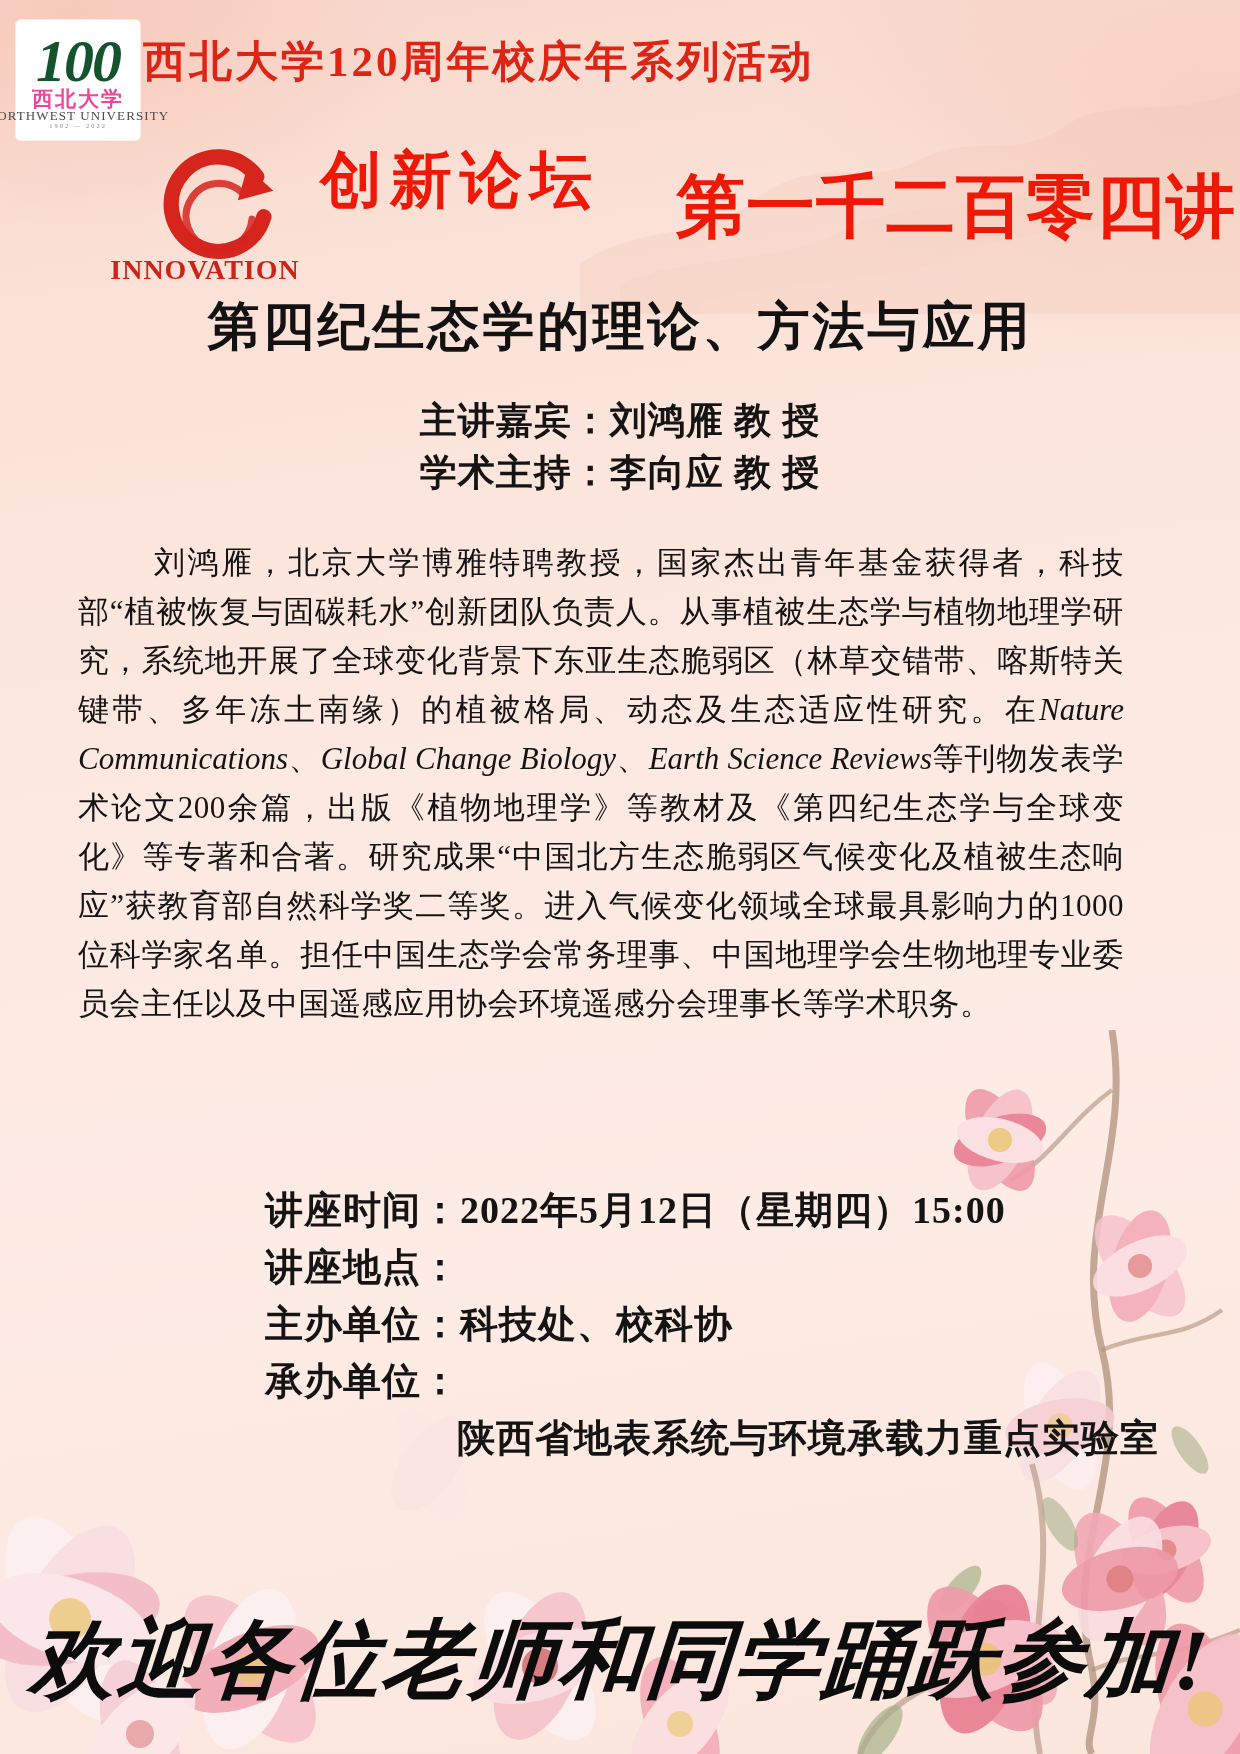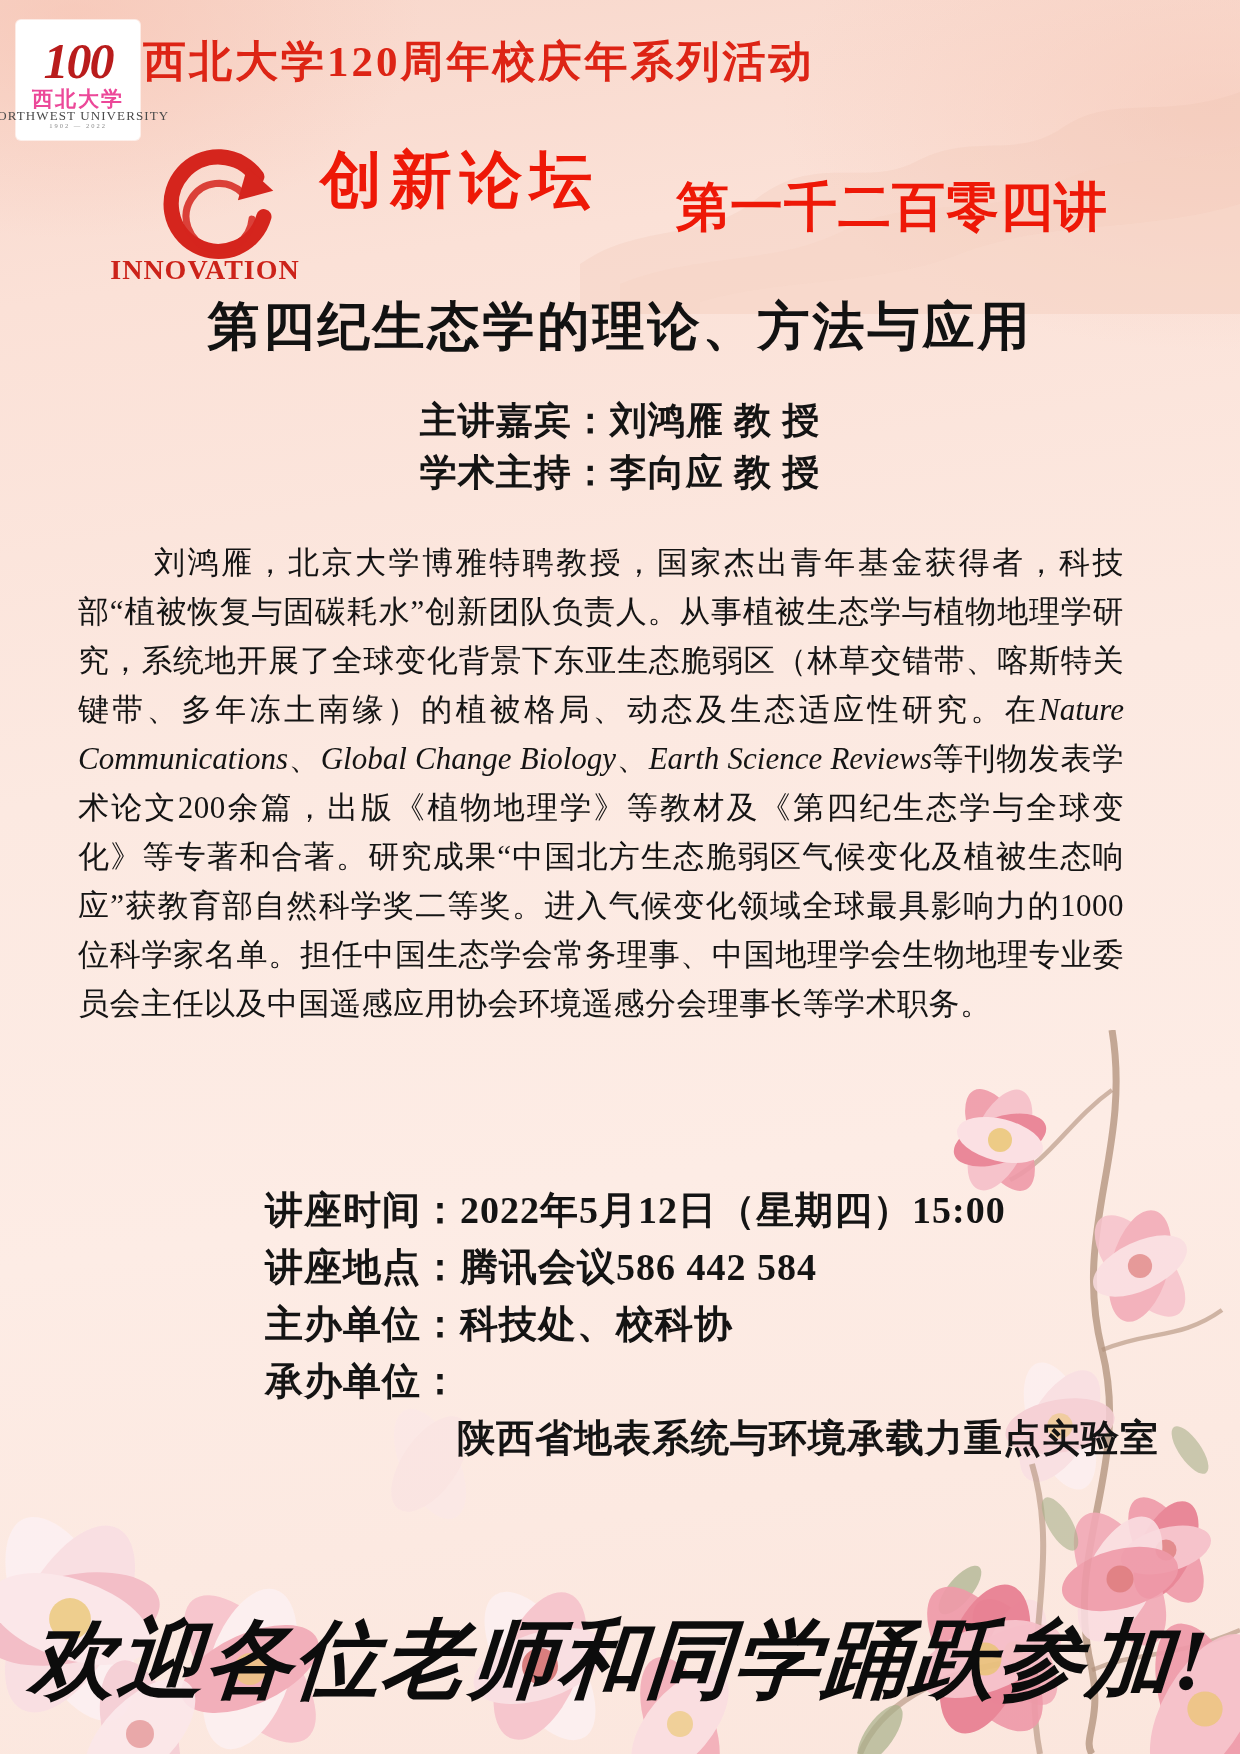--- a/index.html
+++ b/index.html
@@ -16,21 +16,21 @@
   .poster *{box-sizing:border-box;}
   .deco{position:absolute;z-index:0;pointer-events:none;}
   .layer{position:absolute;z-index:2;}
 
   
   .logo-box{
     left:16px;top:20px;width:124px;height:120px;background:#ffffff;
     border-radius:5px;display:flex;flex-direction:column;align-items:center;
     justify-content:center;padding-top:4px;box-shadow:0 0 0 1px rgba(255,255,255,.6);
   }
-  .logo-100{font-size:50px;line-height:52px;font-weight:bold;font-style:italic;color:#b91c1c;letter-spacing:-2px;}
+  .logo-100{font-size:60px;line-height:52px;font-weight:bold;font-style:italic;color:#14532d;letter-spacing:-2px;}
   .logo-cn{font-size:21px;line-height:24px;font-weight:bold;color:#ec4899;letter-spacing:2px;}
   .logo-en{font-size:13px;line-height:10px;color:#4a4a4a;letter-spacing:1.1px;white-space:nowrap;}
   .logo-years{font-size:6.5px;line-height:9px;color:#8a8a8a;letter-spacing:2px;}
 
   .banner{
     left:143px;top:36px;font-size:43px;line-height:52px;font-weight:bold;
     color:#dd2415;letter-spacing:3px;white-space:nowrap;
   }
 
   .innov-swoosh{left:158px;top:146px;width:122px;height:118px;}
@@ -38,21 +38,21 @@
     left:92px;top:254px;width:226px;text-align:center;
     font-size:28px;font-weight:bold;color:#cc231a;letter-spacing:1px;
   }
 
   .forum-title{
     left:320px;top:126px;font-size:62px;line-height:108px;font-weight:900;
     color:#ee1807;letter-spacing:8px;white-space:nowrap;
     font-family:"Liberation Sans", sans-serif;
   }
   .lecture-no{
-    left:676px;top:176px;font-size:53px;line-height:62px;font-weight:900;
+    left:676px;top:176px;font-size:69px;line-height:62px;font-weight:900;
     color:#ee1807;letter-spacing:1px;white-space:nowrap;
     font-family:"Liberation Sans", sans-serif;
   }
 
   .main-title{
     left:0;top:296px;width:100%;text-align:center;
     font-size:52px;line-height:62px;font-weight:700;letter-spacing:3px;color:#121212;
   }
   .guest-line{left:0;top:398px;width:100%;text-align:center;font-size:37px;line-height:46px;font-weight:700;letter-spacing:1px;}
   .host-line{left:0;top:450px;width:100%;text-align:center;font-size:37px;line-height:46px;font-weight:700;letter-spacing:1px;}
@@ -206,21 +206,20 @@
 
   <div class="layer bio"><span>刘鸿雁，北京大学博雅特聘教授，国家杰出青年基金获得者，科技部“植被恢复与固碳耗水”创新团队负责人。从事植被生态学与植物地理学研究，系统地开展了全球变化背景下东亚生态脆弱区（林草交错带、喀斯特关键带、多年冻土南缘）的植被格局、动态及生态适应性研究。在</span><span class="italic">Nature Communications</span><span>、</span><span class="italic">Global Change Biology</span><span>、</span><span class="italic">Earth Science Reviews</span><span>等刊物发表学术论文200余篇，出版《植物地理学》等教材及《第四纪生态学与全球变化》等专著和合著。研究成果“中国北方生态脆弱区气候变化及植被生态响应”获教育部自然科学奖二等奖。进入气候变化领域全球最具影响力的1000位科学家名单。担任中国生态学会常务理事、中国地理学会生物地理专业委员会主任以及中国遥感应用协会环境遥感分会理事长等学术职务。</span></div>
 
   <div class="layer details">
       <div class="detail-row">
         <span class="detail-label">讲座时间：</span>
         <span class="detail-value">2022年5月12日（星期四）15:00</span>
       </div>
       <div class="detail-row">
         <span class="detail-label">讲座地点：</span>
-        <span class="detail-value">腾讯会议586 442 584</span>
       </div>
       <div class="detail-row">
         <span class="detail-label">主办单位：</span>
         <span class="detail-value">科技处、校科协</span>
       </div>
       <div class="detail-row">
         <span class="detail-label">承办单位：</span>
       </div>
       <div class="detail-row">
         <span class="detail-label"></span>

